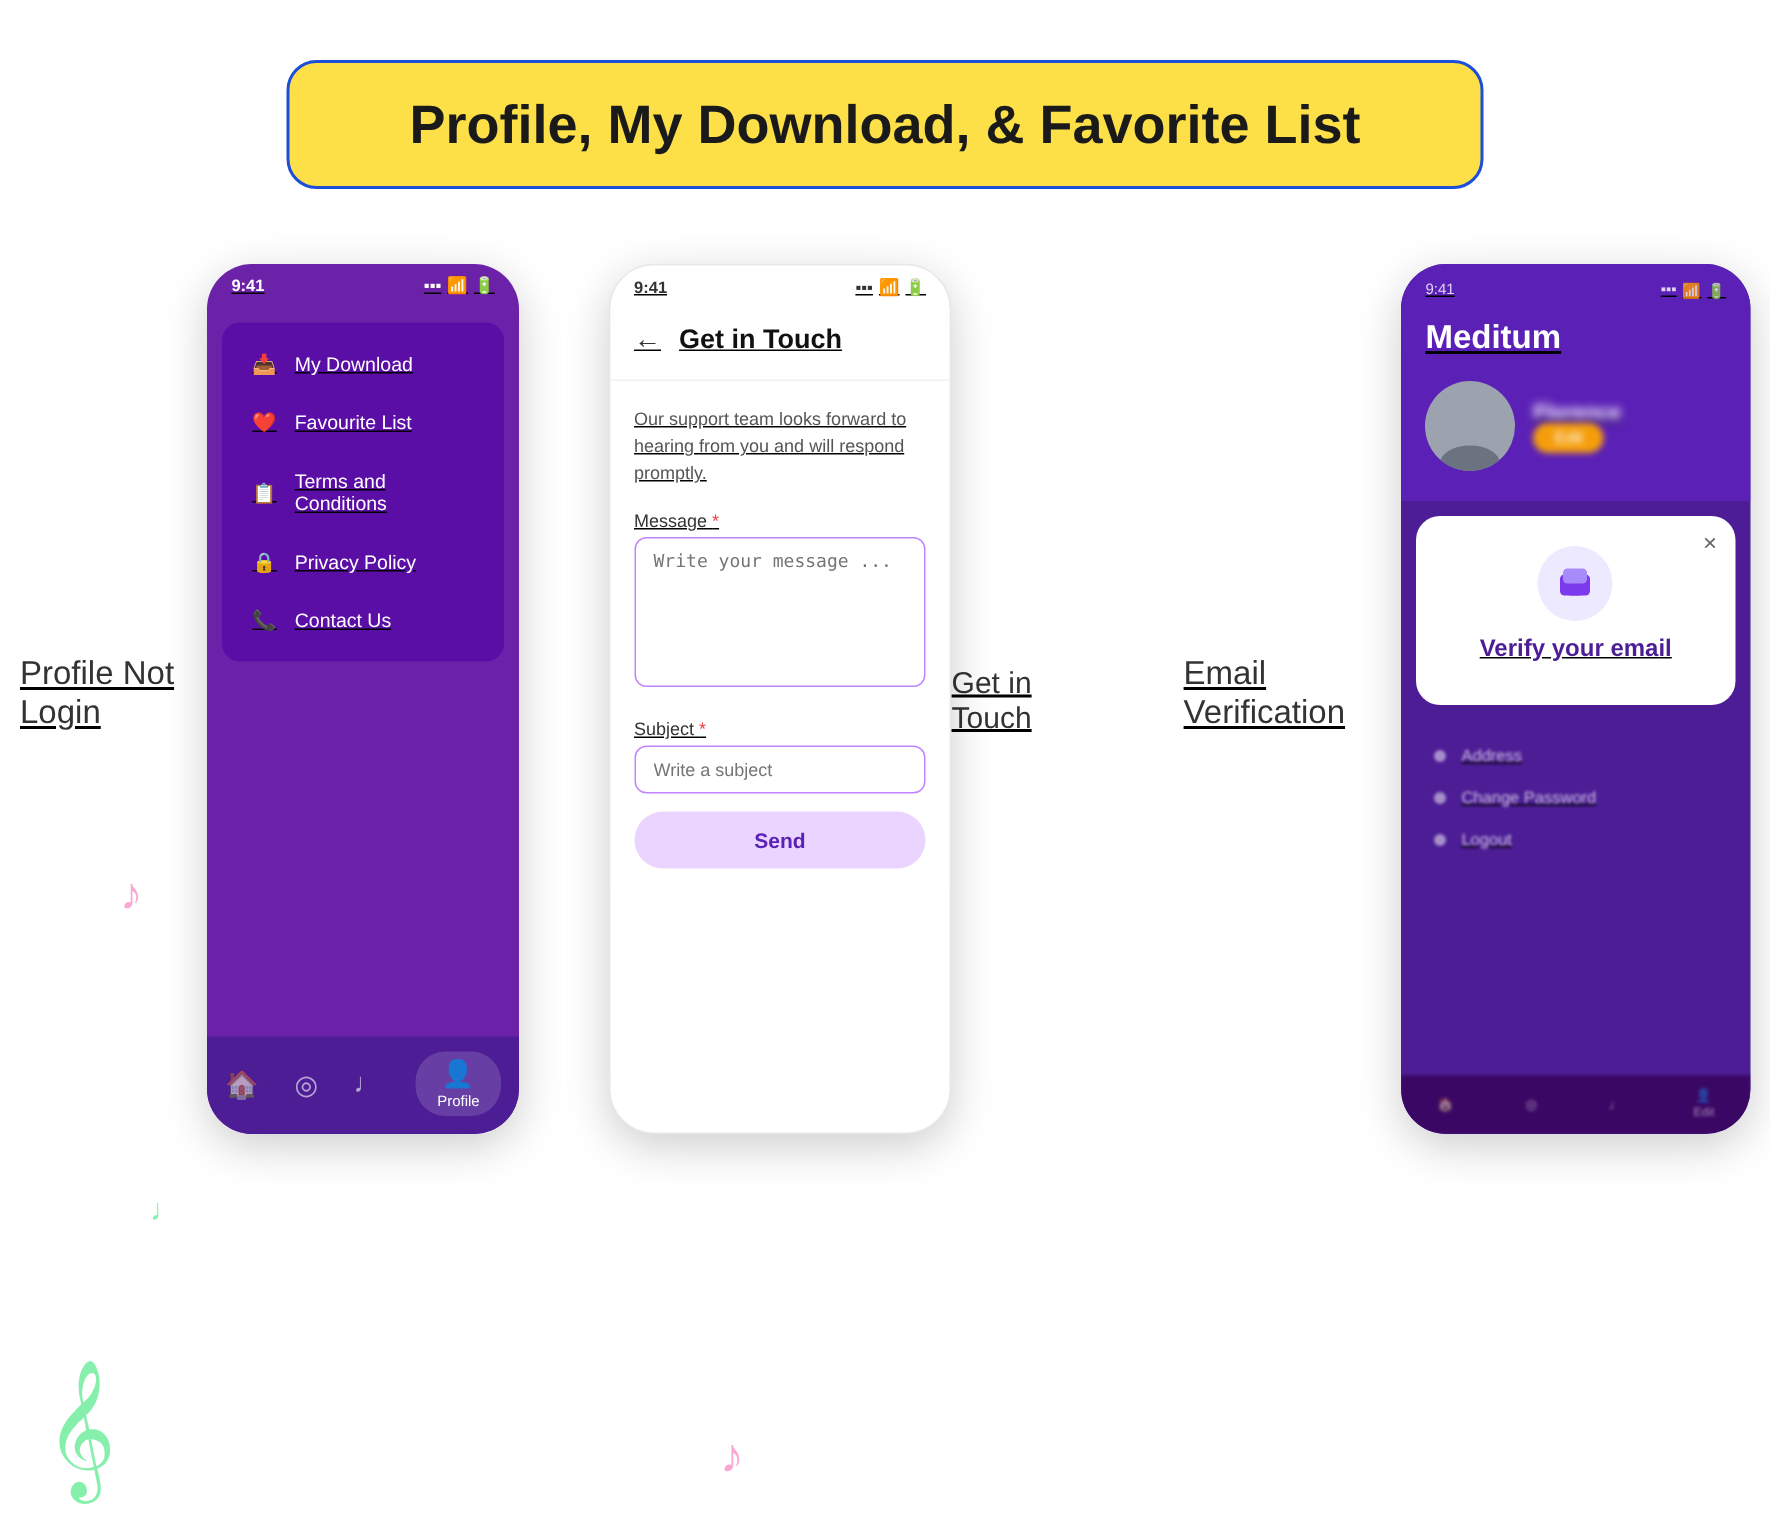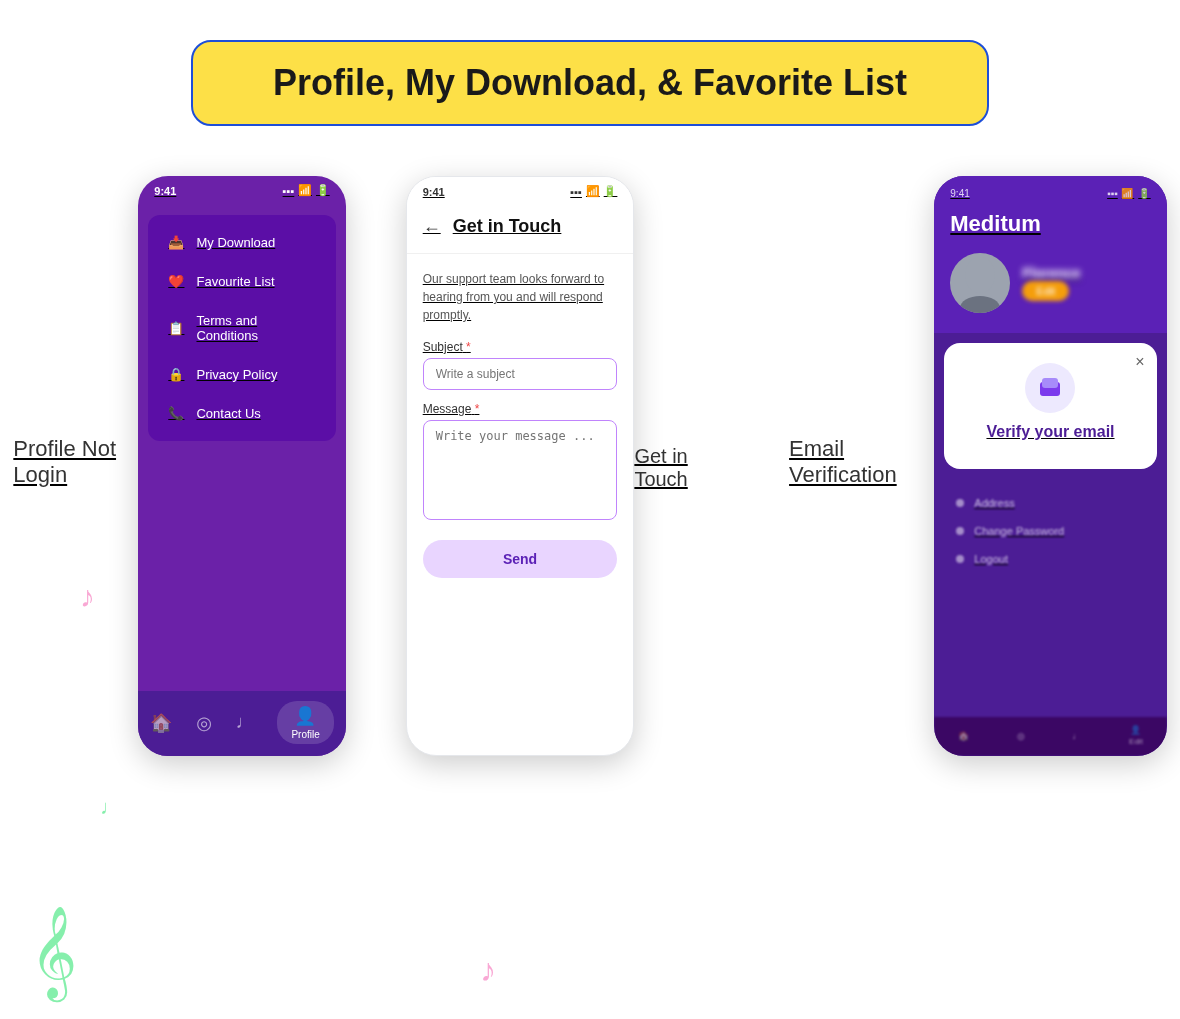--- a/index.html
+++ b/index.html
@@ -553,32 +553,32 @@
       <div class="contact-header">
         <span class="back-arrow">←</span>
         <span class="contact-header-title">Get in Touch</span>
       </div>
 
       <div class="contact-body">
         <p class="contact-desc">Our support team looks forward to hearing from you and will respond promptly.</p>
 
         <div>
           <div class="form-label">
+            <span>Message</span>
+            <span class="required"> *</span>
+          </div>
+          <textarea class="form-textarea" placeholder="Write your message ..." style=""></textarea>
+        </div>
+
+        <div>
+          <div class="form-label">
             <span>Subject</span>
             <span class="required"> *</span>
           </div>
           <input class="form-input" type="text" placeholder="Write a subject" style="">
-        </div>
-
-        <div>
-          <div class="form-label">
-            <span>Message</span>
-            <span class="required"> *</span>
-          </div>
-          <textarea class="form-textarea" placeholder="Write your message ..." style=""></textarea>
         </div>
 
         <button class="send-btn">Send</button>
       </div>
     </div>
     <div class="screen-bottom-label">Get in Touch</div>
   </div>
 
   <div class="screen-wrapper">
     <div class="screen-label">Email Verification</div>

